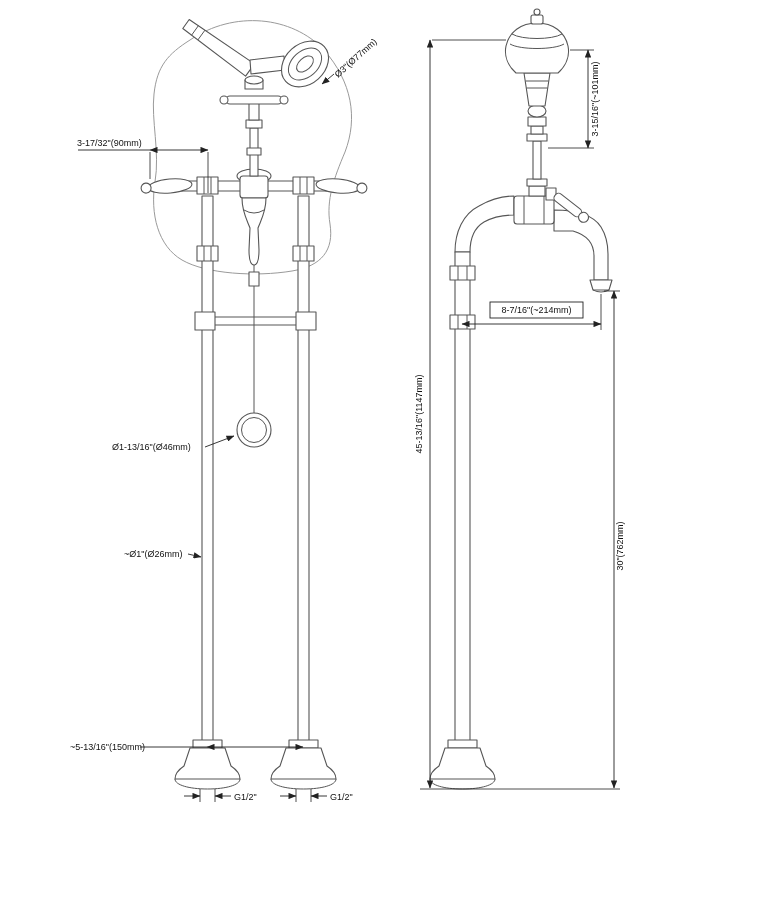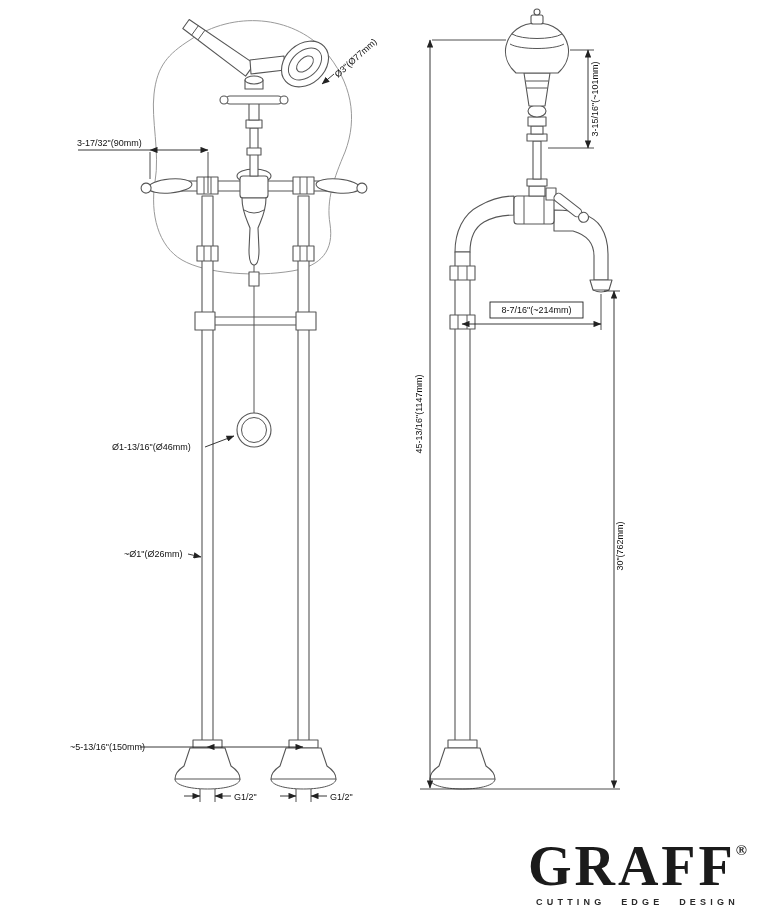--- a/index.html
+++ b/index.html
@@ -267,17 +267,13 @@
     </g>
 
     <g>
       <line class="ext" x1="604" y1="291" x2="620" y2="291"></line>
       <line class="dimline" x1="614" y1="291" x2="614" y2="788" marker-start="url(#arr)" marker-end="url(#arr)"></line>
       <text class="dim" transform="rotate(-90 623 546)" x="623" y="546" text-anchor="middle">30"(762mm)</text>
     </g>
   </g>
 </svg>
 
-<div class="logo">
-  <div class="logo-name"><span>GRAFF</span><span class="logo-reg">®</span></div>
-  <div class="logo-tagline">CUTTING EDGE DESIGN</div>
 </div>
-</div>
 
 </body></html>

